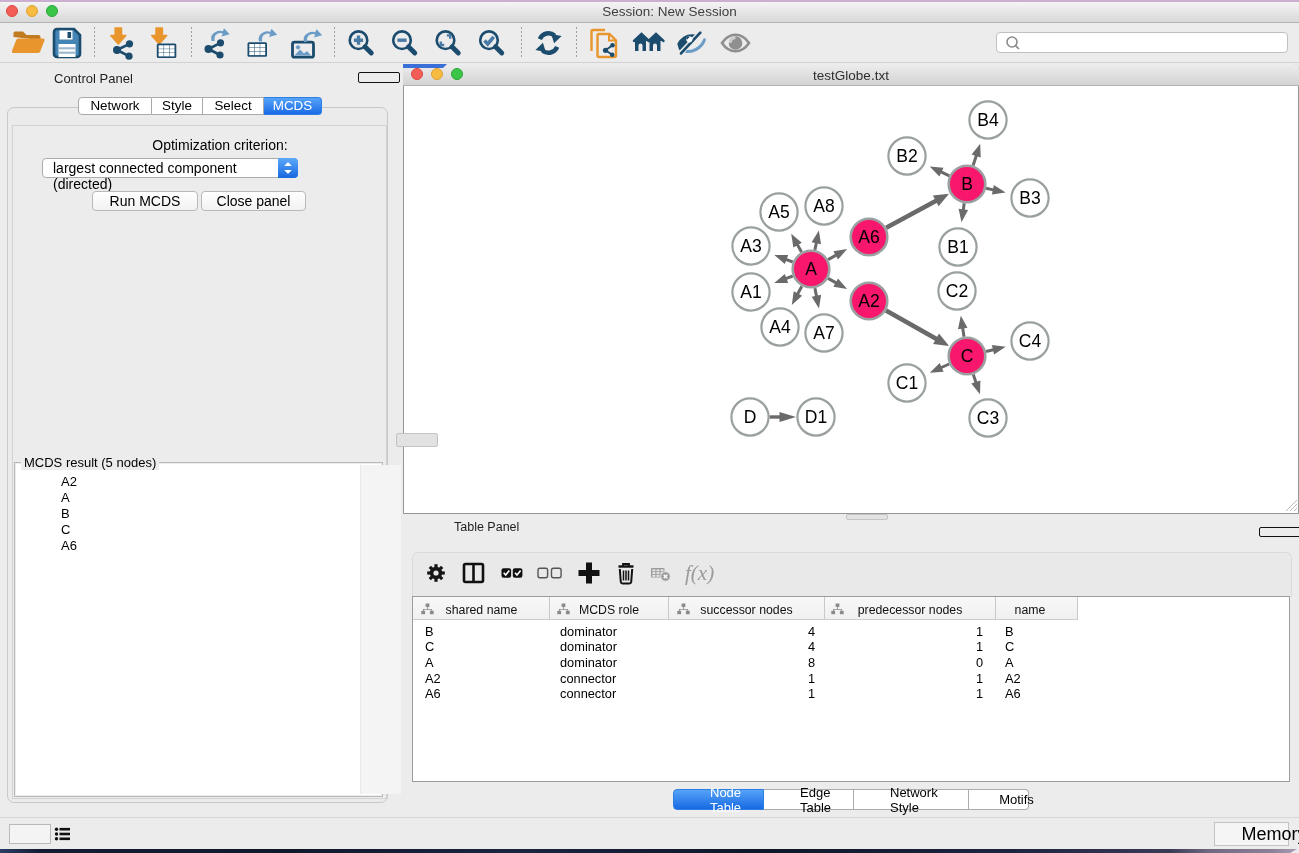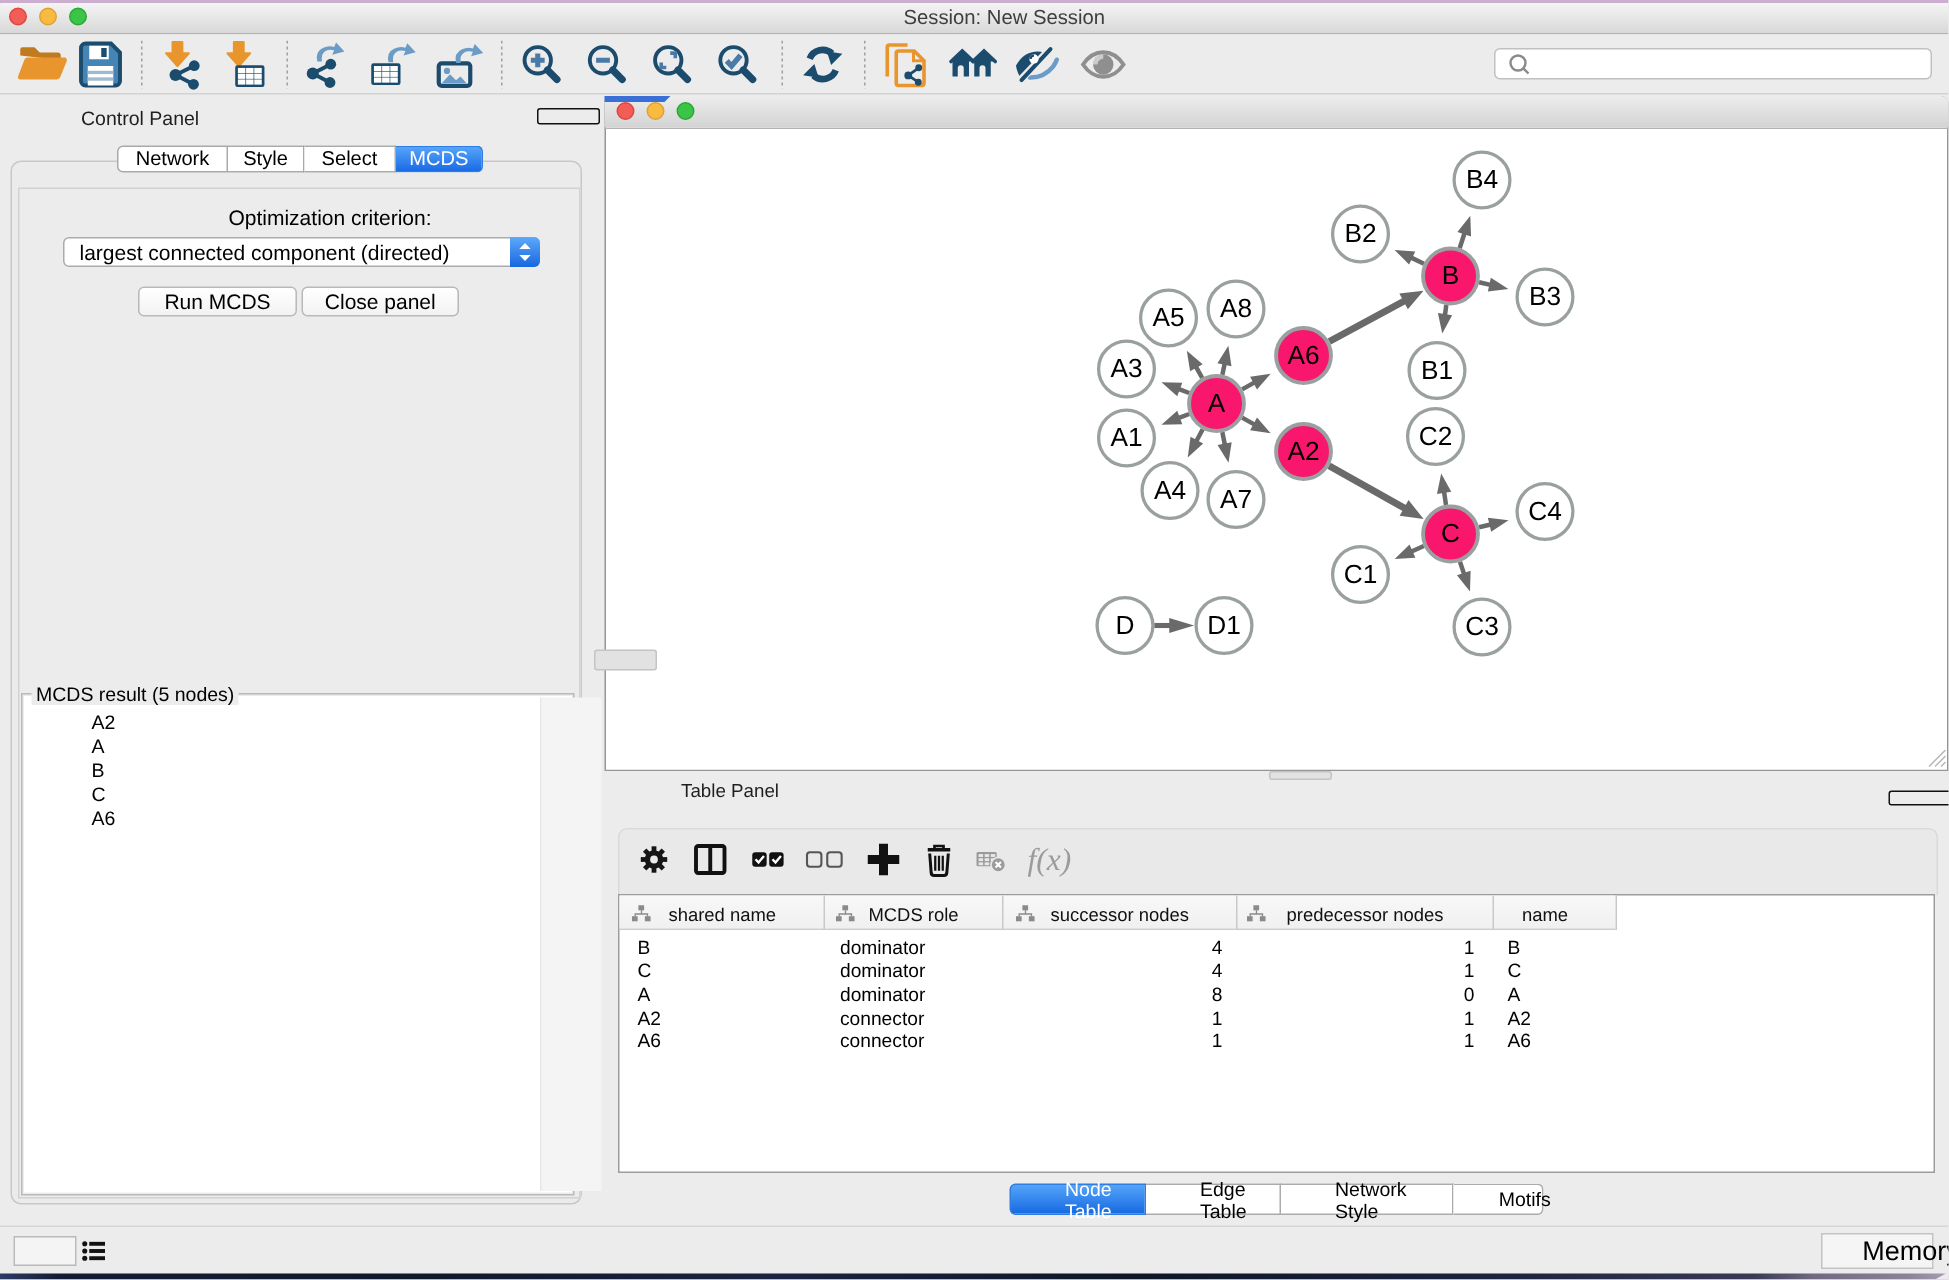--- a/index.html
+++ b/index.html
@@ -39,21 +39,21 @@
   border:1px solid #d2d2d2; }
 .seg { position:absolute; display:flex; font-size:13.4px; }
 .seg > div { border:1px solid #a9a9a9; border-left:none; background:#fff;
   display:flex; align-items:center; justify-content:center; color:#000; }
 .seg > div:first-child { border-left:1px solid #a9a9a9; border-radius:4px 0 0 4px; }
 .seg > div:last-child { border-radius:0 4px 4px 0; }
 .seg > div.sel { background:linear-gradient(#56a4f9, #1a6be6); color:#fff; border-color:#2e7de2; }
 #cp-tabs { left:78px; top:97px; height:17.5px; }
 #cp-tabs .w1 { width:74px; } #cp-tabs .w2 { width:51px; } #cp-tabs .w3 { width:61px; } #cp-tabs .w4 { width:58px; }
 #optlabel { left:12px; top:137px; width:376px; text-align:center; font-size:14px; color:#000; }
-#dropdown { left:42px; top:158px; width:318px; height:20px; background:#fff;
+#dropdown { left:42px; top:158px; width:256px; height:20px; background:#fff;
   border:1px solid #ababab; border-radius:4px; }
 #dropdown .txt { position:absolute; left:10px; top:1px; font-size:14px; color:#000; }
 #dropdown .step { position:absolute; right:-1px; top:-1px; width:20px; height:20px;
   background:linear-gradient(#5da9fa, #1767e0); border-radius:0 4px 4px 0; }
 .btn { position:absolute; height:20px; background:linear-gradient(#ffffff,#f2f2f2);
   border:1px solid #b9b9b9; border-radius:4px; font-size:14px; color:#000;
   display:flex; align-items:center; justify-content:center; }
 #btn-run { left:92px; top:191px; width:106px; }
 #btn-close { left:201px; top:191px; width:105px; }
 #groupbox { left:14px; top:462px; width:369px; height:335px; border:1px solid #b9b9b9; }
@@ -302,20 +302,21 @@
     <div>A6</div>
   </div>
 <div class="abs" id="mcdsscroll"></div>
 <div class="abs" id="grouplabel">MCDS result (5 nodes)</div>
 
 <div class="abs" id="netwin"></div>
 <div class="abs" id="nettitle">
   <div class="tl t1"></div>
     <div class="tl t2"></div>
     <div class="tl t3"></div>
+  <div class="ttl">testGlobe.txt</div>
 </div>
 <div class="abs" id="netcorner"></div>
 <div class="abs" id="netcanvas">
 <svg width="894" height="427" viewBox="0 0 894 427">
 <g stroke="#6a6a6a" fill="#6a6a6a">
 <line x1="357.5" y1="166.0" x2="352.9" y2="157.8" stroke-width="3.0"></line>
         <polygon points="347.2,147.8 357.8,156.8 349.4,161.5" stroke="none"></polygon>
 <line x1="370.9" y1="163.9" x2="372.6" y2="155.7" stroke-width="3.0"></line>
         <polygon points="374.9,144.5 377.0,158.2 367.6,156.2" stroke="none"></polygon>
 <line x1="348.8" y1="176.0" x2="341.1" y2="173.1" stroke-width="3.0"></line>

